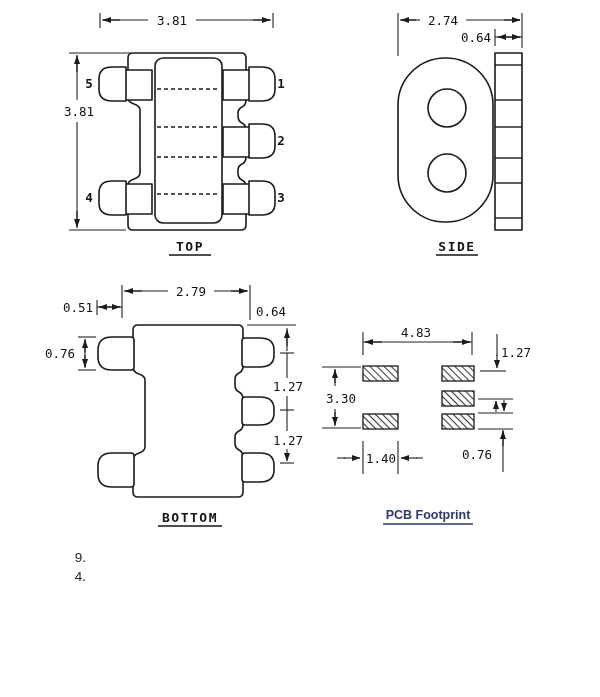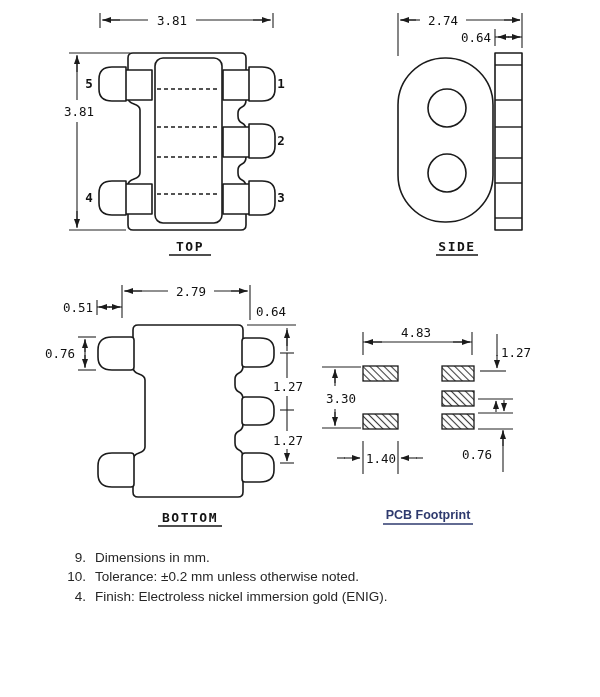--- a/index.html
+++ b/index.html
@@ -237,24 +237,18 @@
     <text class="dimtxt" x="492" y="459" text-anchor="end">0.76</text>
 
     <text class="fplbl" x="428" y="519" text-anchor="middle">PCB Footprint</text>
     <line x1="383" y1="524" x2="473" y2="524" stroke="#2e3a6e" stroke-width="1.3"></line>
   </g>
 </svg>
 
 <div class="notes">
   <div class="note-row">
     <span class="note-num">9.</span>
-    <span>Dimensions in mm.</span>
-  </div>
-  <div class="note-row">
-    <span class="note-num">10.</span>
-    <span>Tolerance: ±0.2 mm unless otherwise noted.</span>
   </div>
   <div class="note-row">
     <span class="note-num">4.</span>
-    <span>Finish: Electroless nickel immersion gold (ENIG).</span>
   </div>
 </div>
 </div>
 
 </body></html>

